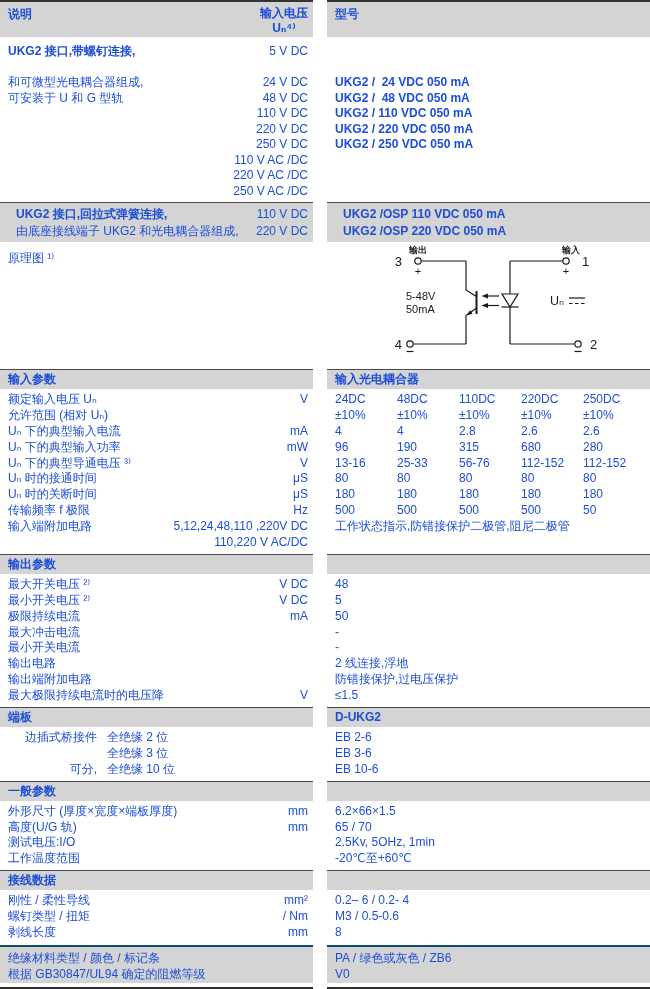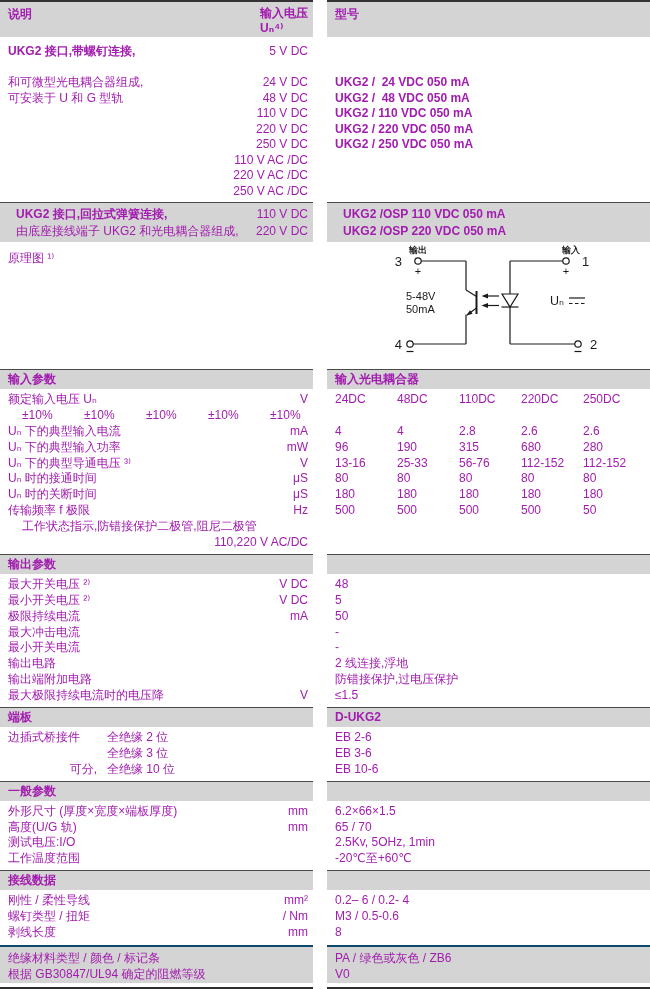--- a/index.html
+++ b/index.html
@@ -1,27 +1,27 @@
 <!DOCTYPE html>
 <html><head>
 <meta charset="utf-8">
 <style>
   html,body{margin:0;padding:0;background:#fff;}
-  .page{width:650px;height:989px;overflow:hidden;background:#fff;color:#a21caf;
+  .page{width:650px;height:989px;overflow:hidden;background:#fff;color:#1d4ed8;
         font-family:"Liberation Sans","DejaVu Sans",sans-serif;font-size:12px;position:relative;}
   .split{display:flex;}
   .lb{flex:0 0 313px;width:313px;box-sizing:border-box;}
   .gut{flex:0 0 14px;width:14px;}
   .rb{flex:1 1 auto;box-sizing:border-box;}
   .bar{background:#d4d4d4;border-top:1px solid #4a4a4a;box-sizing:border-box;}
   .b{font-weight:bold;}
   
   .tophead .bar{border-top:2px solid #333;height:37px;padding:4px 5px 0 8px;}
   .th-left{display:flex;justify-content:space-between;}
-  .th-volt{text-align:left;line-height:15px;}
+  .th-volt{text-align:center;line-height:15px;}
   
   .introwrap{margin-top:7px;}
   .irow{height:15.5px;line-height:15.5px;}
   .il{display:flex;justify-content:space-between;padding:0 5px 0 8px;box-sizing:border-box;}
   .model{padding-left:8px;font-weight:bold;white-space:pre;}
   
   .ospwrap{margin-top:3px;}
   .ospwrap .bar{padding-top:3px;padding-bottom:3px;height:40px;}
   .osp-row{height:16.5px;line-height:16.5px;margin-left:8px;}
   .ospwrap .il{padding:0 5px 0 8px;display:flex;justify-content:space-between;}
@@ -35,21 +35,21 @@
   .secbar{height:20px;line-height:18px;font-weight:bold;padding-left:8px;margin:0;}
   .secwrap{margin-top:3px;margin-bottom:3px;}
   
   .prow{height:15.9px;line-height:15.9px;}
   .pl{display:flex;justify-content:space-between;padding:0 5px 0 8px;}
   .vals{display:flex;padding-left:8px;}
   .v{flex:0 0 62px;width:62px;}
   .sval{padding-left:8px;}
   
   .pl2{display:flex;padding-left:8px;}
-  .bl-pre{flex:0 0 99px;width:99px;box-sizing:border-box;padding-right:10px;}
+  .bl-pre{flex:0 0 99px;width:99px;box-sizing:border-box;padding-right:10px;text-align:right;}
   .bl-pre.ra{text-align:right;}
   
   .matwrap{margin-top:4px;}
   .matl,.matr{background:#d4d4d4;border-top:2px solid #0c4a6e;padding:3px 0 3px 8px;line-height:16px;height:38px;box-sizing:border-box;}
   
   .stdwrap{margin-top:4px;}
   .std-l,.std-r{border-top:2px solid #2e2e2e;padding:3px 0 0 8px;height:19px;box-sizing:border-box;}
 </style>
 </head>
 <body>
@@ -233,20 +233,24 @@
       <div class="gut"></div>
       <div class="rb vals">
           <span class="v">24DC</span>
           <span class="v">48DC</span>
           <span class="v">110DC</span>
           <span class="v">220DC</span>
           <span class="v">250DC</span>
         </div>
     </div>
     <div class="split prow">
+      <div class="lb pl">
+          <span>允许范围 (相对 Uₙ)</span>
+          <span></span>
+        </div>
       <div class="gut"></div>
       <div class="rb vals">
           <span class="v">±10%</span>
           <span class="v">±10%</span>
           <span class="v">±10%</span>
           <span class="v">±10%</span>
           <span class="v">±10%</span>
         </div>
     </div>
     <div class="split prow">
@@ -327,20 +331,24 @@
       <div class="gut"></div>
       <div class="rb vals">
           <span class="v">500</span>
           <span class="v">500</span>
           <span class="v">500</span>
           <span class="v">500</span>
           <span class="v">50</span>
         </div>
     </div>
     <div class="split prow">
+      <div class="lb pl">
+          <span>输入端附加电路</span>
+          <span>5,12,24,48,110 ,220V DC</span>
+        </div>
       <div class="gut"></div>
       <div class="rb sval">工作状态指示,防错接保护二极管,阻尼二极管</div>
     </div>
     <div class="split prow">
       <div class="lb pl">
           <span></span>
           <span>110,220 V AC/DC</span>
         </div>
       <div class="gut"></div>
       <div class="rb sval"></div>

